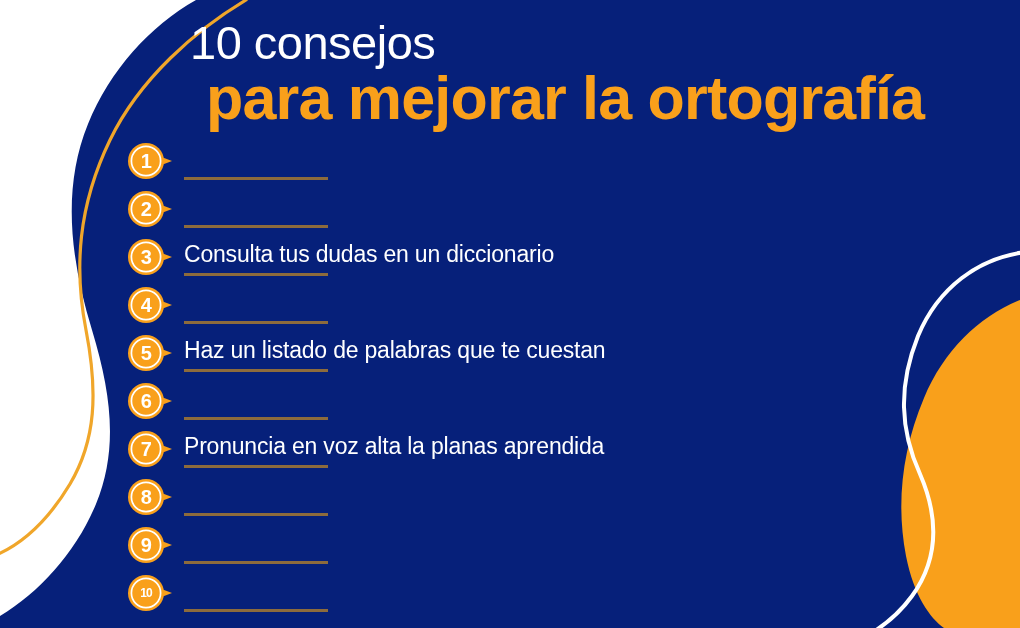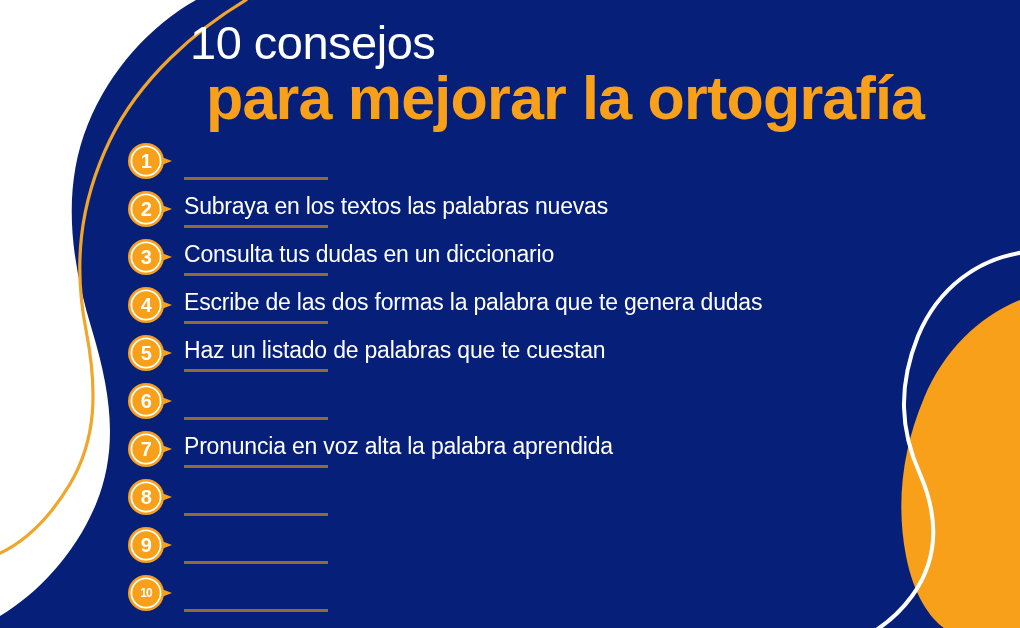--- a/index.html
+++ b/index.html
@@ -178,21 +178,20 @@
 
   <div class="tip-row">
     <div class="badge">
       <svg viewBox="0 0 46 36">
         <path d="M 31.5,13.2 L 44,18 L 31.5,22.8 Z" fill="#f9a01b"></path>
         <circle cx="18" cy="18" r="18" fill="#f9a01b"></circle>
         <circle cx="18" cy="18" r="14.6" fill="none" stroke="#ffffff" stroke-width="1.7"></circle>
       </svg>
       <span class="badge-num">2</span>
     </div>
-    <div class="tip-text">Subraya en los textos las palabras nuevas</div>
     <div class="tip-rule"></div>
   </div>
 
   <div class="tip-row">
     <div class="badge">
       <svg viewBox="0 0 46 36">
         <path d="M 31.5,13.2 L 44,18 L 31.5,22.8 Z" fill="#f9a01b"></path>
         <circle cx="18" cy="18" r="18" fill="#f9a01b"></circle>
         <circle cx="18" cy="18" r="14.6" fill="none" stroke="#ffffff" stroke-width="1.7"></circle>
       </svg>
@@ -204,21 +203,20 @@
 
   <div class="tip-row">
     <div class="badge">
       <svg viewBox="0 0 46 36">
         <path d="M 31.5,13.2 L 44,18 L 31.5,22.8 Z" fill="#f9a01b"></path>
         <circle cx="18" cy="18" r="18" fill="#f9a01b"></circle>
         <circle cx="18" cy="18" r="14.6" fill="none" stroke="#ffffff" stroke-width="1.7"></circle>
       </svg>
       <span class="badge-num">4</span>
     </div>
-    <div class="tip-text">Escribe de las dos formas la palabra que te genera dudas</div>
     <div class="tip-rule"></div>
   </div>
 
   <div class="tip-row">
     <div class="badge">
       <svg viewBox="0 0 46 36">
         <path d="M 31.5,13.2 L 44,18 L 31.5,22.8 Z" fill="#f9a01b"></path>
         <circle cx="18" cy="18" r="18" fill="#f9a01b"></circle>
         <circle cx="18" cy="18" r="14.6" fill="none" stroke="#ffffff" stroke-width="1.7"></circle>
       </svg>
@@ -242,21 +240,21 @@
 
   <div class="tip-row">
     <div class="badge">
       <svg viewBox="0 0 46 36">
         <path d="M 31.5,13.2 L 44,18 L 31.5,22.8 Z" fill="#f9a01b"></path>
         <circle cx="18" cy="18" r="18" fill="#f9a01b"></circle>
         <circle cx="18" cy="18" r="14.6" fill="none" stroke="#ffffff" stroke-width="1.7"></circle>
       </svg>
       <span class="badge-num">7</span>
     </div>
-    <div class="tip-text">Pronuncia en voz alta la palabra aprendida</div>
+    <div class="tip-text">Pronuncia en voz alta la planas aprendida</div>
     <div class="tip-rule"></div>
   </div>
 
   <div class="tip-row">
     <div class="badge">
       <svg viewBox="0 0 46 36">
         <path d="M 31.5,13.2 L 44,18 L 31.5,22.8 Z" fill="#f9a01b"></path>
         <circle cx="18" cy="18" r="18" fill="#f9a01b"></circle>
         <circle cx="18" cy="18" r="14.6" fill="none" stroke="#ffffff" stroke-width="1.7"></circle>
       </svg>

